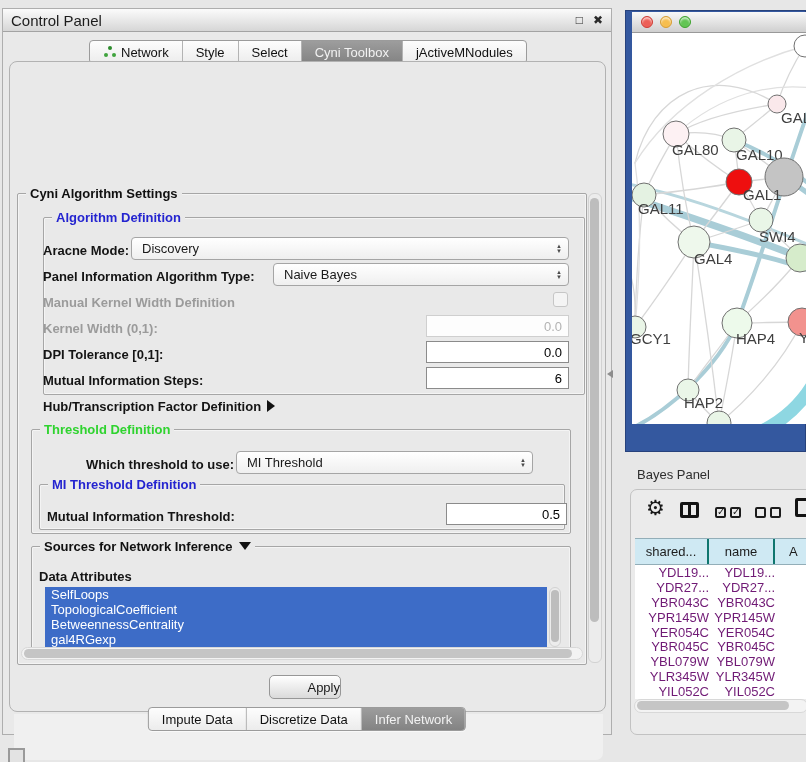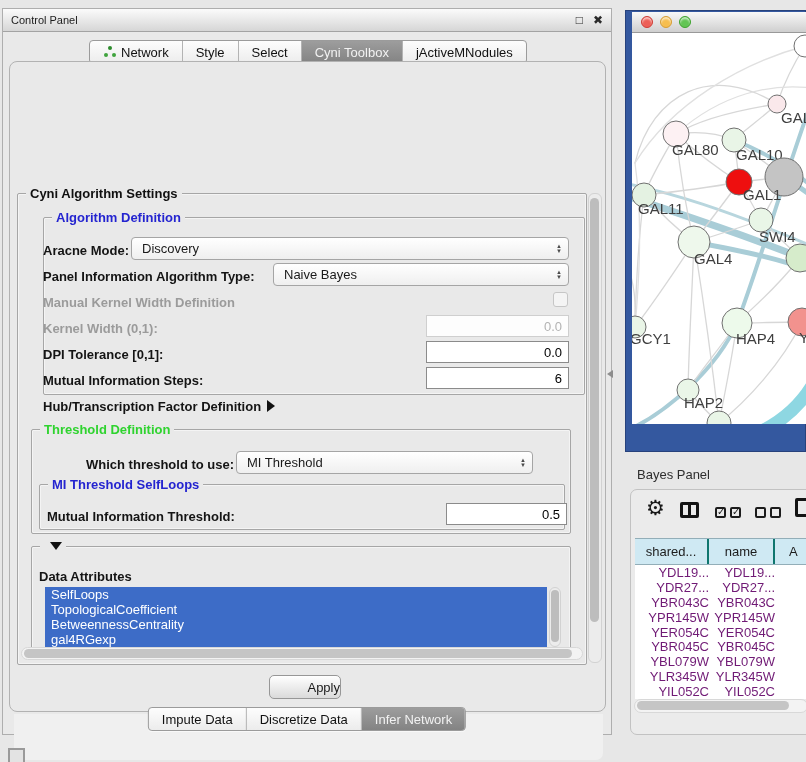--- a/index.html
+++ b/index.html
@@ -4,21 +4,21 @@
 <style>
   html,body{margin:0;padding:0;}
   .page{position:relative;width:806px;height:762px;background:#e7e7e7;overflow:hidden;
         font-family:"Liberation Sans","DejaVu Sans",sans-serif;color:#1a1a1a;}
   .abs{position:absolute;}
 
   
   .cp{left:2px;top:8px;width:610px;height:727px;background:#e9e9e9;border:1px solid #aeaeae;box-sizing:border-box;}
   .cp-titlebar{left:0;top:0;right:0;height:23px;background:linear-gradient(#fbfbfb,#d6d6d6);
                border-bottom:1px solid #a3a3a3;display:flex;align-items:center;padding:0 8px;box-sizing:border-box;}
-  .cp-title{font-size:11px;color:#1c1c1c;flex:1;}
+  .cp-title{font-size:15px;color:#1c1c1c;flex:1;}
   .tb-ico{font-size:12px;font-weight:bold;color:#2a2a2a;margin-left:10px;cursor:default;}
 
   
   .seg{display:inline-flex;height:22px;border:1px solid #9b9b9b;border-radius:4px;overflow:hidden;
        background:linear-gradient(#fdfdfd,#ececec);box-shadow:0 1px 0 rgba(255,255,255,.6);}
   .seg-tab{display:flex;align-items:center;padding:0 13px;font-size:13px;color:#111;border-left:1px solid #b3b3b3;white-space:nowrap;}
   .seg-tab:first-child{border-left:none;}
   .seg-tab.selected{background:linear-gradient(#9d9d9d,#838383);color:#f2f2f2;}
   .cp-tabs{left:86px;top:31px;}
   .net-glyph{display:none;width:13px;height:12px;position:relative;margin-right:5px;}
@@ -208,30 +208,30 @@
     <span class="abs lbl" style="left:83px;top:448px;">Which threshold to use:</span>
     <div class="abs combo" style="left:233px;top:442px;width:297px;height:23px;">
       <span>MI Threshold</span>
       <span class="stepper">
           <span>▲</span>
           <span>▼</span>
         </span>
     </div>
 
     <div class="abs group" style="left:36px;top:475px;width:524px;height:44px;">
-      <span class="gtitle blue">MI Threshold SelfLoops</span>
+      <span class="gtitle blue">MI Threshold Definition</span>
     </div>
     <span class="abs lbl" style="left:44px;top:500px;">Mutual Information Threshold:</span>
     <div class="abs tfield" style="left:443px;top:494px;width:121px;height:22px;">
       <span>0.5</span>
     </div>
 
     <div class="abs group" style="left:28px;top:537px;width:538px;height:112px;">
       <span class="gtitle">
-        <span class="tri-down"></span>
+        <span>Sources for Network Inference</span><span class="tri-down"></span>
       </span>
     </div>
     <span class="abs lbl" style="left:36px;top:560px;">Data Attributes</span>
     <div class="abs attr-list" style="left:42px;top:578px;width:502px;height:60px;">
   <div class="attr-item selected">
     <span class="fld">SelfLoops</span>
   </div>
 
   <div class="attr-item selected">
     <span class="fld">TopologicalCoefficient</span>

